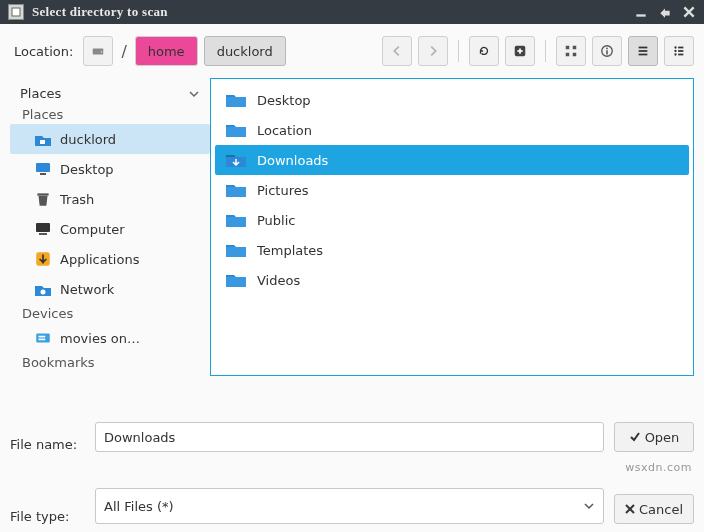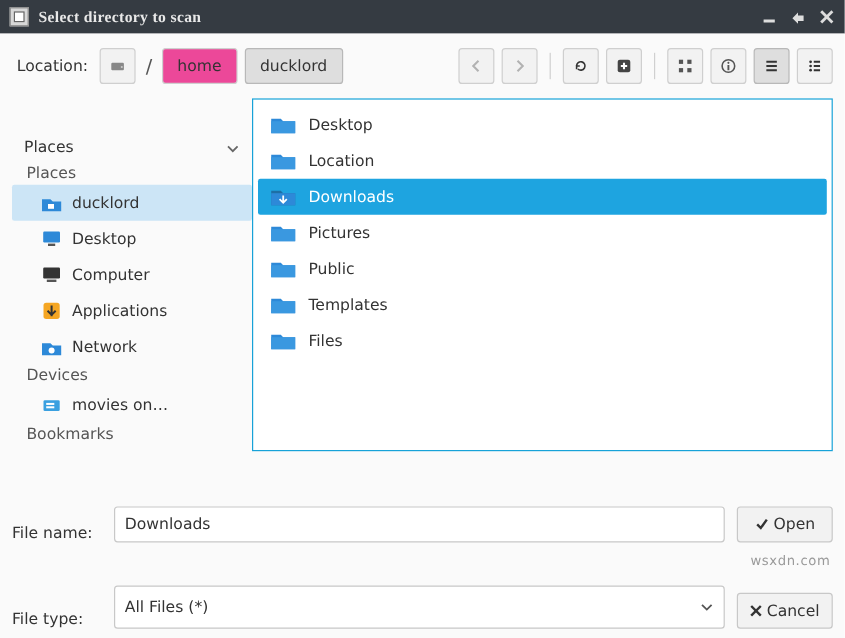--- a/index.html
+++ b/index.html
@@ -178,20 +178,29 @@
         <span class="ico">
             <svg viewBox="0 0 18 16">
               <rect x="2" y="2" width="14" height="9" rx="1" fill="#2d89d8"></rect>
               <rect x="6" y="12" width="6" height="2" fill="#555"></rect>
             </svg>
           </span>
         <span class="lbl">Desktop</span>
       </div>
       <div class="sb-item">
         <span class="ico">
+            <svg viewBox="0 0 16 16">
+              <path d="M4 5h8l-1 9H5z" fill="#555"></path>
+              <rect x="3" y="3" width="10" height="2" fill="#555"></rect>
+            </svg>
+          </span>
+        <span class="lbl">Trash</span>
+      </div>
+      <div class="sb-item">
+        <span class="ico">
             <svg viewBox="0 0 18 16">
               <rect x="2" y="2" width="14" height="9" rx="1" fill="#333"></rect>
               <rect x="5" y="12" width="8" height="2" fill="#555"></rect>
             </svg>
           </span>
         <span class="lbl">Computer</span>
       </div>
       <div class="sb-item">
         <span class="ico">
             <svg viewBox="0 0 16 16">
@@ -282,21 +291,21 @@
           </span>
           <span>Templates</span>
         </div>
       <div class="f-item">
           <span class="ico">
             <svg viewBox="0 0 22 18">
               <path d="M1 4h8l2 2h10v10H1z" fill="#2d89d8"></path>
               <rect x="1" y="6" width="20" height="10" fill="#3a98e0"></rect>
             </svg>
           </span>
-          <span>Files</span>
+          <span>Videos</span>
         </div>
     </div>
   </div>
 
   <div class="bottom">
     <div class="row">
       <span class="lbl">File name:</span>
       <input class="txt" type="text" value="Downloads" style="">
       <div class="action-btn">
         <svg width="12" height="12" viewBox="0 0 12 12">

